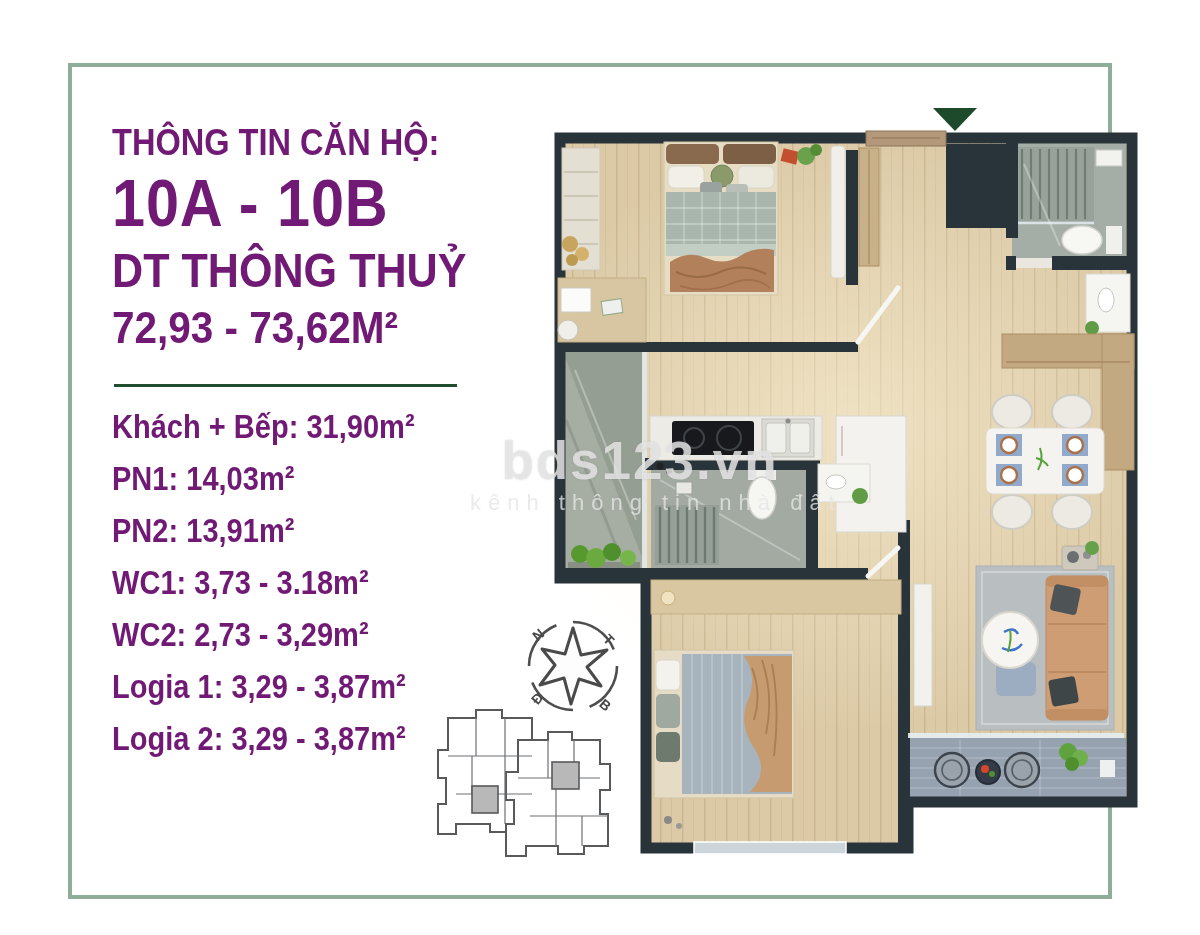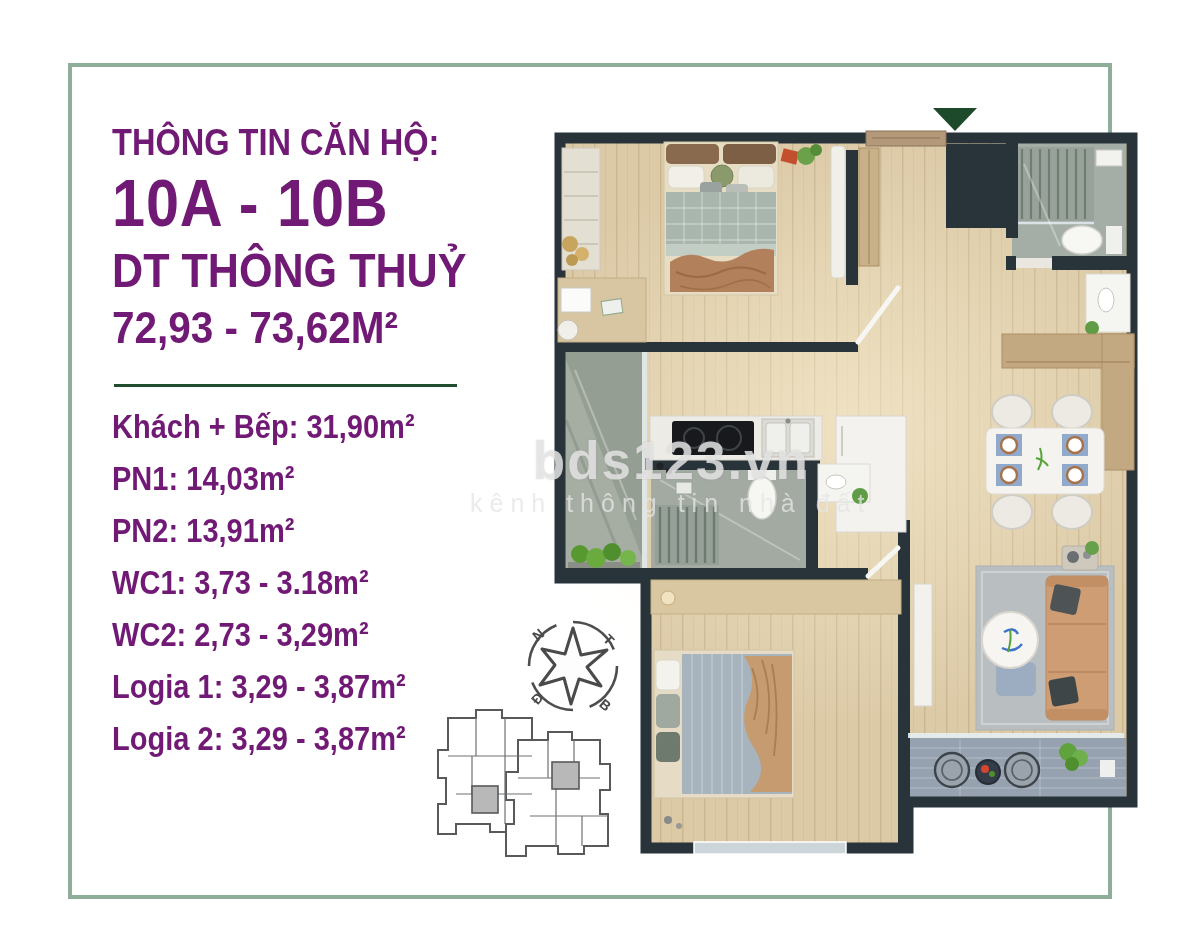--- a/index.html
+++ b/index.html
@@ -14,23 +14,23 @@
   .info{position:absolute;left:112px;top:120px;z-index:2;color:#701a75;}
   .info .t1{font-size:37px;font-weight:bold;line-height:46px;transform:scaleX(.88);transform-origin:left;white-space:nowrap;}
   .info .t2{font-size:66px;font-weight:bold;line-height:74px;transform:scaleX(.9);transform-origin:left;white-space:nowrap;letter-spacing:1px;}
   .info .t3{font-size:49px;font-weight:bold;line-height:60px;transform:scaleX(.88);transform-origin:left;white-space:nowrap;}
   .info .t4{font-size:45px;font-weight:bold;line-height:56px;transform:scaleX(.9);transform-origin:left;white-space:nowrap;}
   .info .hr{width:343px;height:3px;background:#1f4d2d;margin:28px 0 14px 2px;}
   .info .room{font-size:33px;font-weight:bold;line-height:52px;transform:scaleX(.88);transform-origin:left;white-space:nowrap;}
   .plan{position:absolute;left:550px;top:100px;z-index:2;}
   .compass{position:absolute;left:515px;top:608px;z-index:2;}
   .keyplan{position:absolute;left:428px;top:696px;z-index:2;}
-  .wm{position:absolute;left:470px;top:432px;width:340px;z-index:4;text-align:right;pointer-events:none;}
+  .wm{position:absolute;left:470px;top:432px;width:340px;z-index:4;text-align:center;pointer-events:none;}
   .wm .brand{font-size:53px;font-weight:bold;color:rgba(230,230,230,.82);line-height:58px;letter-spacing:2px;text-shadow:0 0 2px rgba(120,120,120,.25);}
-  .wm .tag{font-size:25px;color:rgba(230,230,230,.78);letter-spacing:7px;line-height:26px;white-space:nowrap;}
+  .wm .tag{font-size:22px;color:rgba(230,230,230,.78);letter-spacing:7px;line-height:26px;white-space:nowrap;}
 </style>
 </head>
 <body>
 
 <div class="frame"></div>
 
 <div class="info">
   <div class="t1">THÔNG TIN CĂN HỘ:</div>
   <div class="t2">10A - 10B</div>
   <div class="t3">DT THÔNG THUỶ</div>

